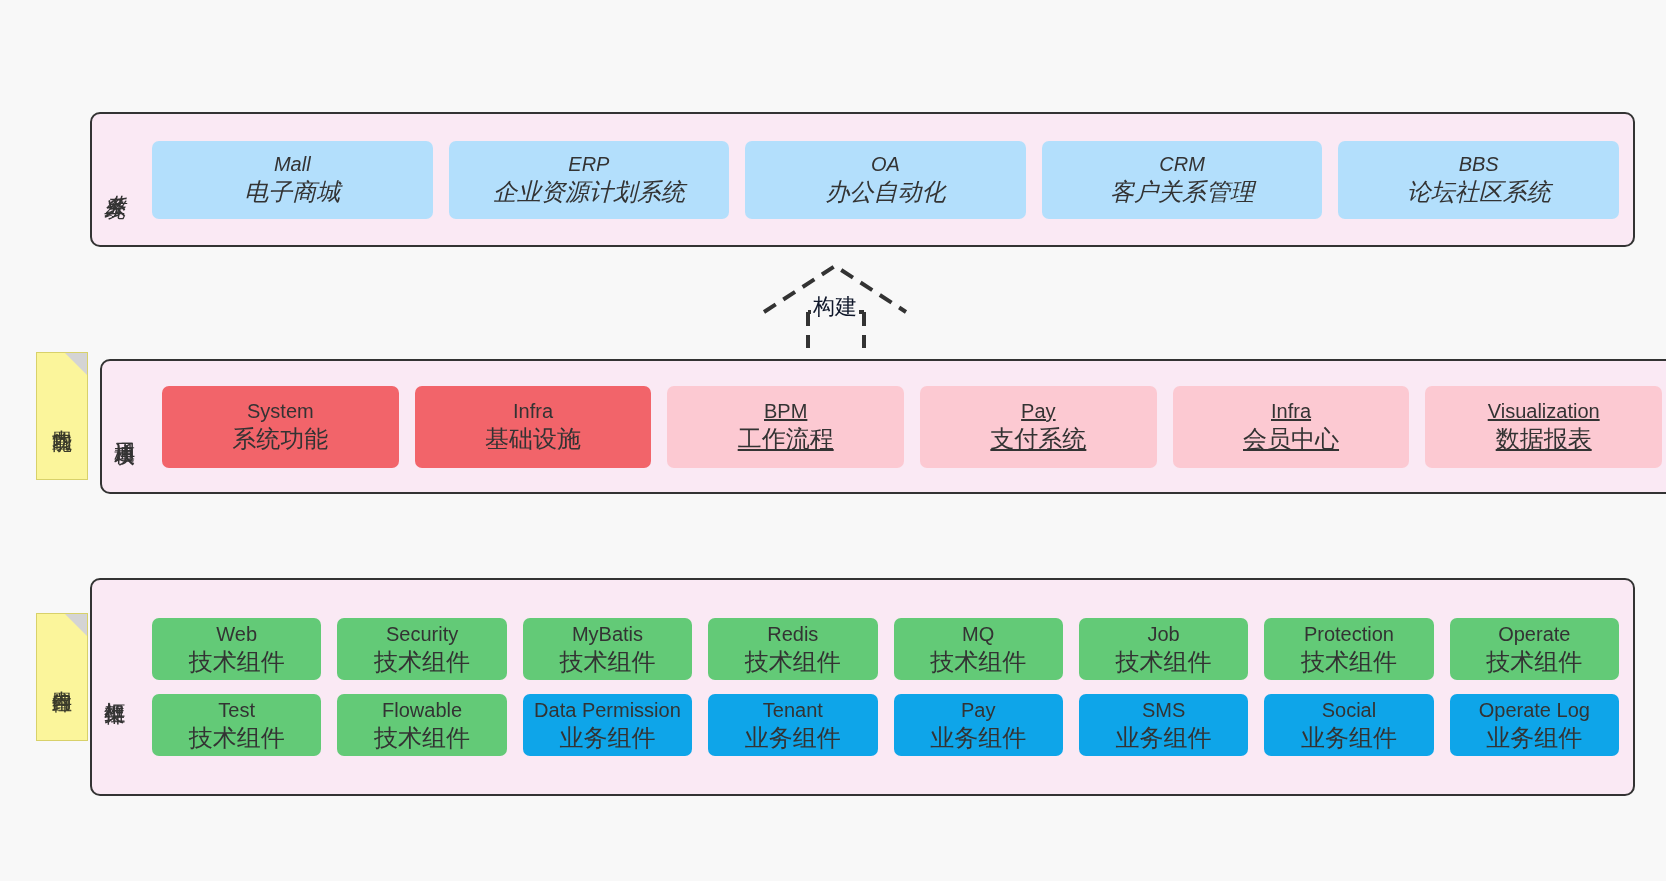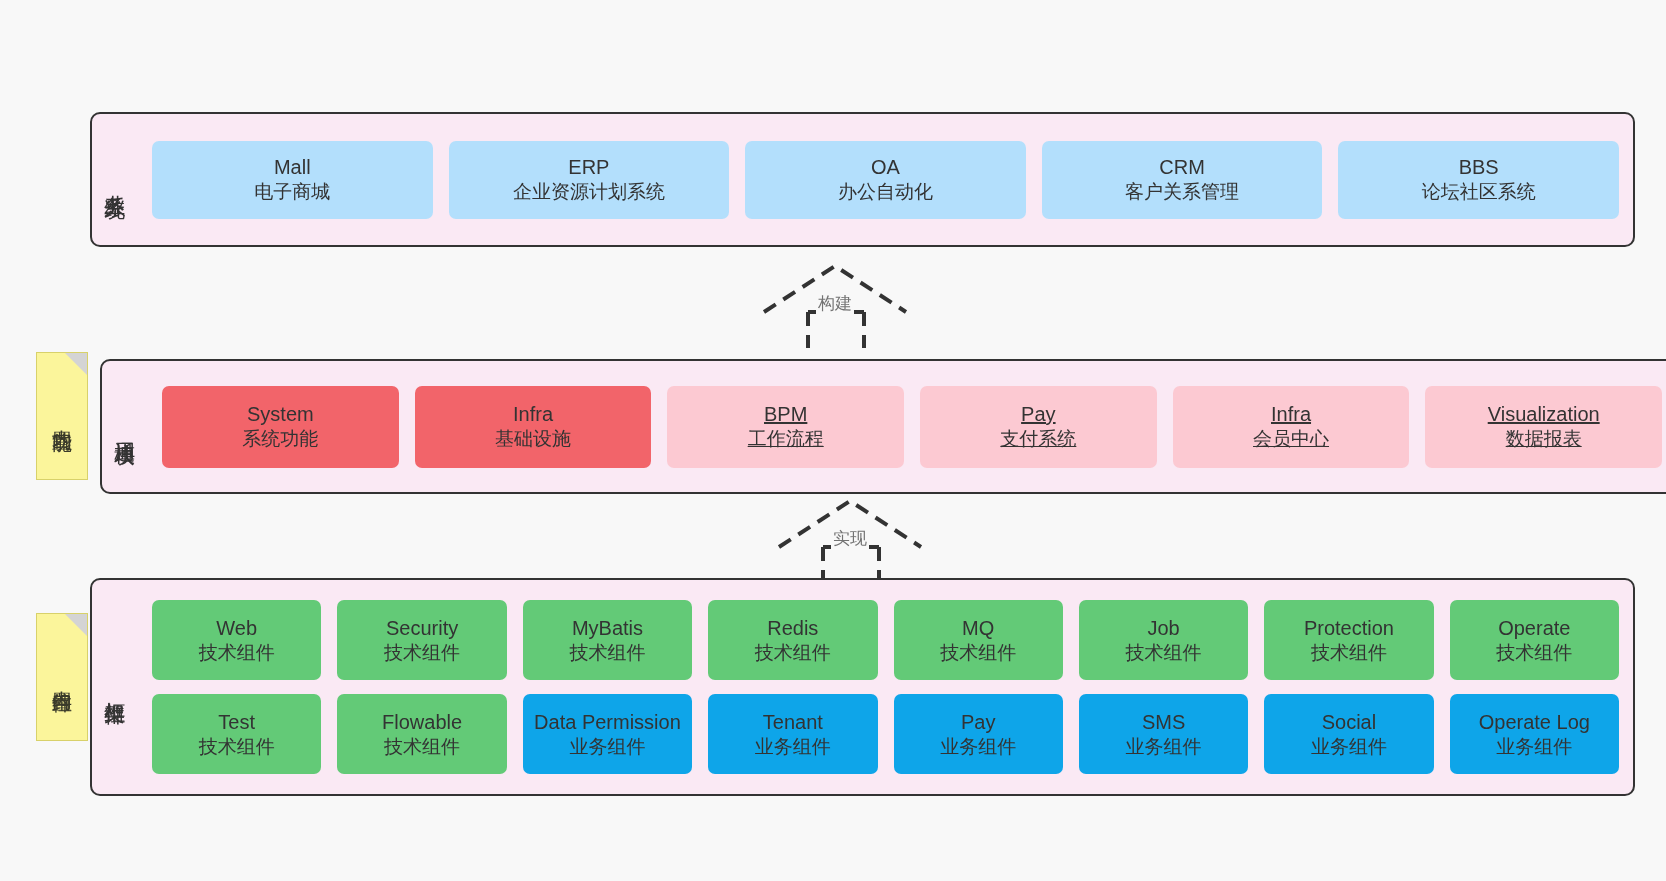--- a/index.html
+++ b/index.html
@@ -75,25 +75,25 @@
     justify-content: center;
     text-align: center;
     line-height: 1.25;
     color: #333333;
     padding: 6px 4px;
   }
   .card .c-title {
     font-size: 20px;
   }
   .card .c-sub {
-    font-size: 19px;
+    font-size: 24px;
   }
   .card.h-biz   { height: 78px; }
   .card.h-mod   { height: 82px; }
-  .card.h-fw    { height: 80px; }
+  .card.h-fw    { height: 62px; }
 
   .sw-blue        { background: #b3dffc; }
   .sw-red         { background: #f2646a; }
   .sw-pink        { background: #fcc9d2; text-decoration: underline; }
   .sw-green       { background: #63ca77; }
   .sw-lightgreen  { background: #0ea5e9; }
 
   
   .sticky {
     position: absolute;
@@ -127,33 +127,33 @@
   }
   .connector svg {
     display: block;
     overflow: visible;
   }
   .connector .conn-label {
     position: absolute;
     left: 50%;
     transform: translateX(-50%);
     top: 30px;
-    font-size: 17px;
-    color: #737373;
+    font-size: 22px;
+    color: #0f172a;
     background: #f8f8f8;
     padding: 0 2px;
     white-space: nowrap;
   }
 </style>
 </head>
 <body>
 
 <div id="canvas">
 
-  <div class="layer" id="layer-business" style="left:90px; top:112px; width:1545px; height:135px;">
+  <div class="layer" id="layer-business" style="left:90px; top:112px; width:1545px; height:135px;font-style:italic;">
     <div class="layer-title">业务系统</div>
     <div class="layer-body">
 
       <div class="card h-biz sw-blue">
         <span class="c-title">Mall</span>
         <span class="c-sub">电子商城</span>
       </div>
 
       <div class="card h-biz sw-blue">
         <span class="c-title">ERP</span>
@@ -226,29 +226,20 @@
       </div>
 
       <div class="card h-mod sw-pink">
         <span class="c-title">Visualization</span>
         <span class="c-sub">数据报表</span>
       </div>
 
     </div>
   </div>
 
-  <div class="connector" id="connector-implement" style="left:775px; top:497px; width:150px; height:86px;">
-    <svg width="150" height="86" viewBox="0 0 150 86" fill="none">
-      <path d="M 4 50 L 75 4 L 146 50" stroke="#333333" stroke-width="4" stroke-dasharray="14 9" fill="none" stroke-linejoin="miter"></path>
-      <path d="M 48 50 L 104 50" stroke="#333333" stroke-width="4" stroke-dasharray="14 9" fill="none"></path>
-      <path d="M 48 50 L 48 86" stroke="#333333" stroke-width="4" stroke-dasharray="14 9" fill="none"></path>
-      <path d="M 104 50 L 104 86" stroke="#333333" stroke-width="4" stroke-dasharray="14 9" fill="none"></path>
-    </svg>
-    <span class="conn-label">实现</span>
-  </div>
 
   <div class="sticky" id="sticky-builtin-component" style="left:36px; top:613px; width:52px; height:128px;">
     <span class="fold"></span>
     <span>内置组件</span>
   </div>
 
   <div class="layer" id="layer-framework" style="left:90px; top:578px; width:1545px; height:218px;">
     <div class="layer-title">框架组件</div>
     <div class="layer-body two-rows">
 

